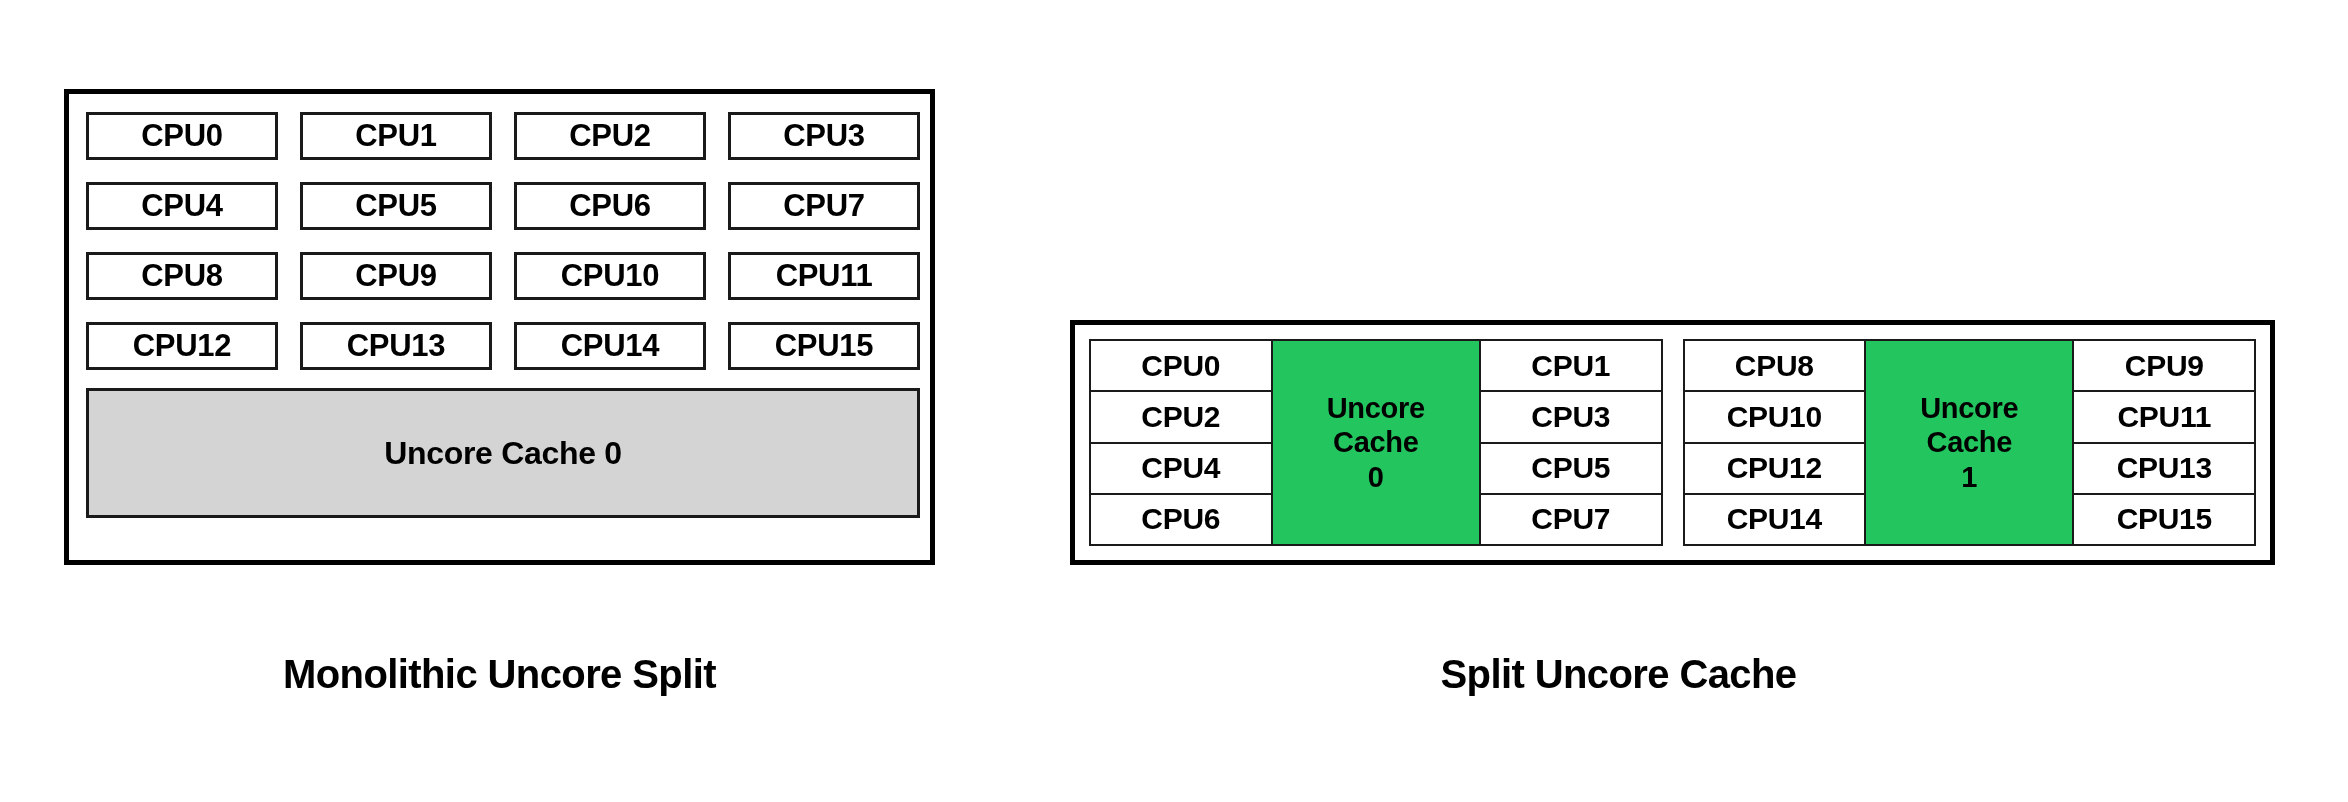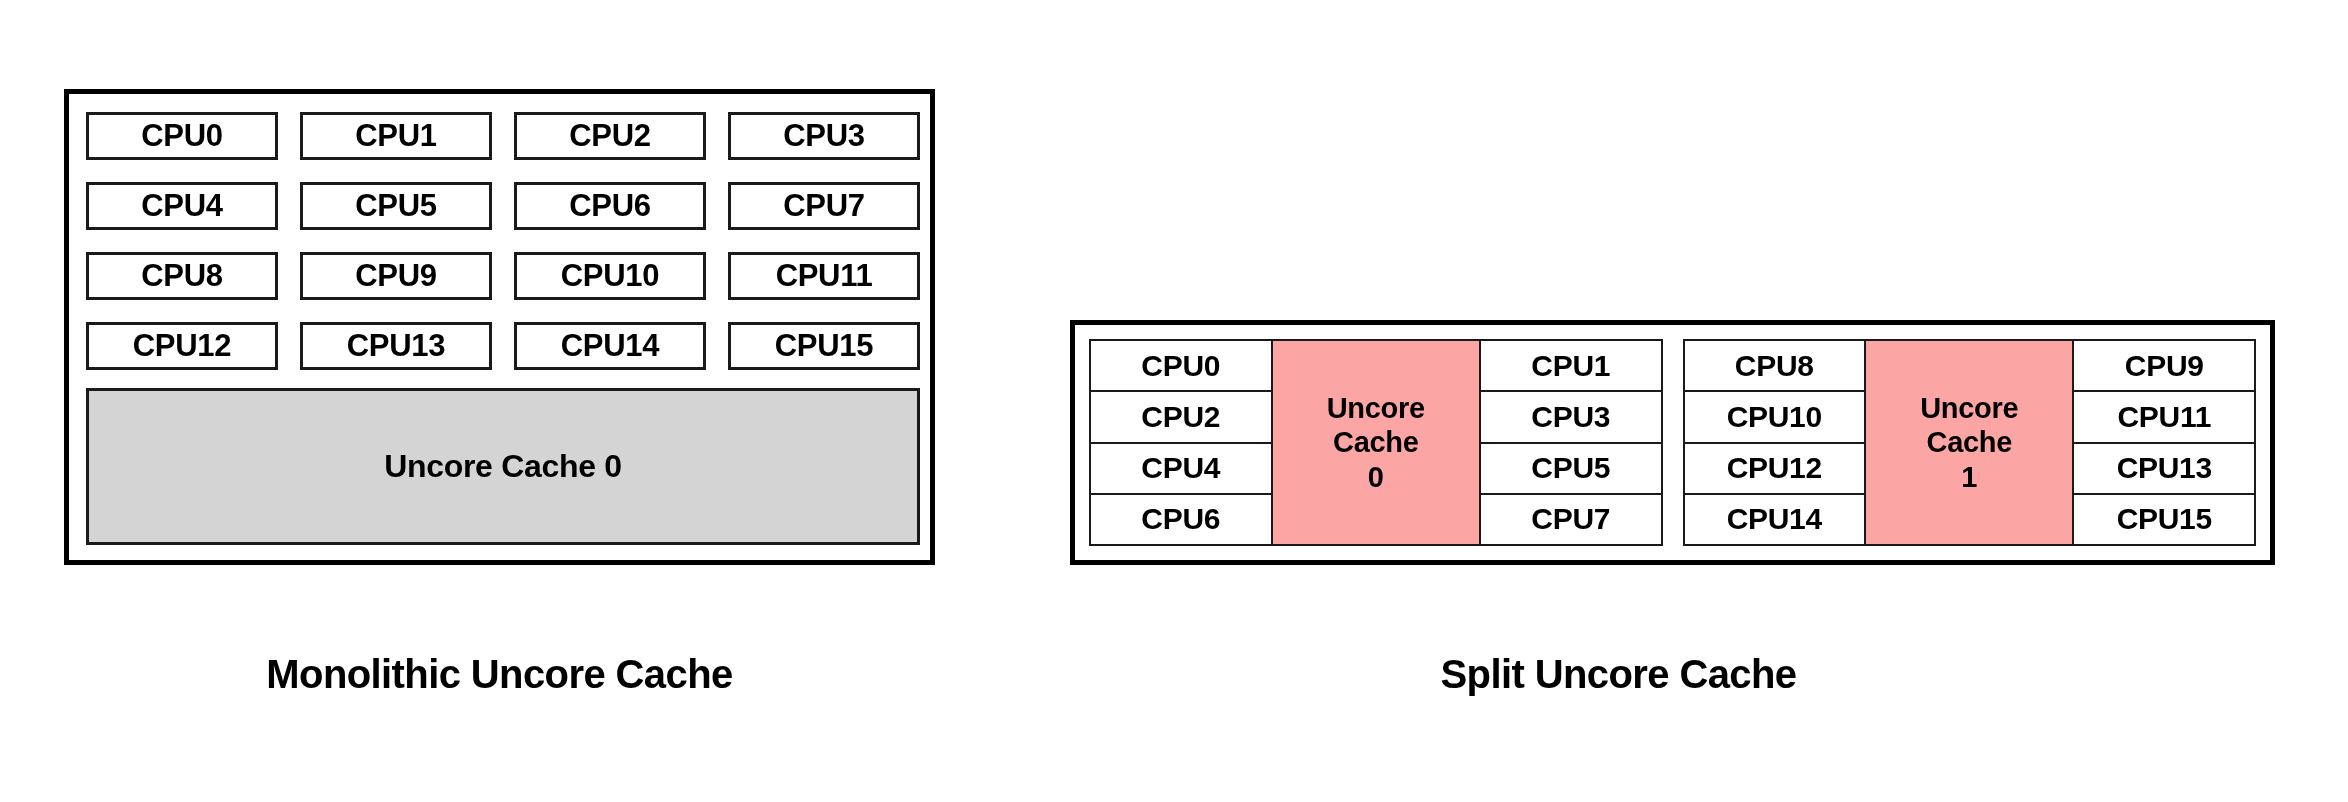--- a/index.html
+++ b/index.html
@@ -26,21 +26,21 @@
   }
   .mono-cpu-cell{
     border:3px solid #1a1a1a;
     background:#ffffff;
     display:flex;align-items:center;justify-content:center;
     font-size:31px;font-weight:bold;
     letter-spacing:-0.3px;
     box-sizing:border-box;
   }
   #mono-uncore-cache{
-    position:absolute;left:17px;top:294px;width:834px;height:157px;
+    position:absolute;left:17px;top:294px;width:834px;height:130px;
     background:#d4d4d4;
     border:3px solid #1a1a1a;
     box-sizing:border-box;
     display:flex;align-items:center;justify-content:center;
     font-size:32px;font-weight:bold;
     letter-spacing:-0.3px;
   }
 
   
   #split-diagram{
@@ -73,21 +73,21 @@
     margin-bottom:-2px;
     display:flex;align-items:center;justify-content:center;
     font-size:30px;font-weight:bold;
     letter-spacing:-0.3px;
     box-sizing:border-box;
   }
   .split-cpu-cell:last-child{margin-bottom:0;}
 
   .split-cache-cell{
     height:100%;
-    background:#fca5a5;
+    background:#22c55e;
     border:2px solid #1a1a1a;
     box-sizing:border-box;
     display:flex;flex-direction:column;
     align-items:center;justify-content:center;
     font-size:29px;font-weight:bold;
     line-height:1.18;
     letter-spacing:-0.3px;
     margin-left:-2px;margin-right:-2px;
   }
   .split-cache-line{display:block;}
@@ -125,21 +125,21 @@
     <div class="mono-cpu-cell">CPU12</div>
     <div class="mono-cpu-cell">CPU13</div>
     <div class="mono-cpu-cell">CPU14</div>
     <div class="mono-cpu-cell">CPU15</div>
   </div>
 
   <div id="mono-uncore-cache">Uncore Cache 0</div>
 
 </div>
 
-<div class="caption" id="caption-monolithic">Monolithic Uncore Cache</div>
+<div class="caption" id="caption-monolithic">Monolithic Uncore Split</div>
 
 <div id="split-diagram">
   <div id="split-groups">
 
     <div class="split-group">
       <div class="split-col split-col-cpu">
         <div class="split-cpu-cell">CPU0</div>
         <div class="split-cpu-cell">CPU2</div>
         <div class="split-cpu-cell">CPU4</div>
         <div class="split-cpu-cell">CPU6</div>

